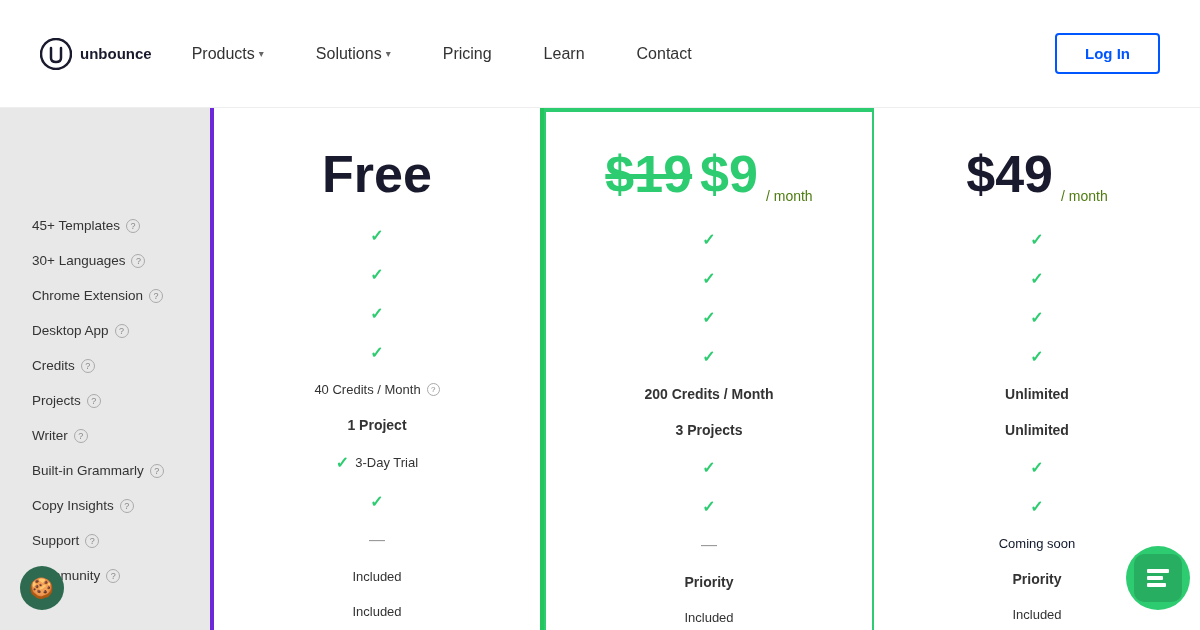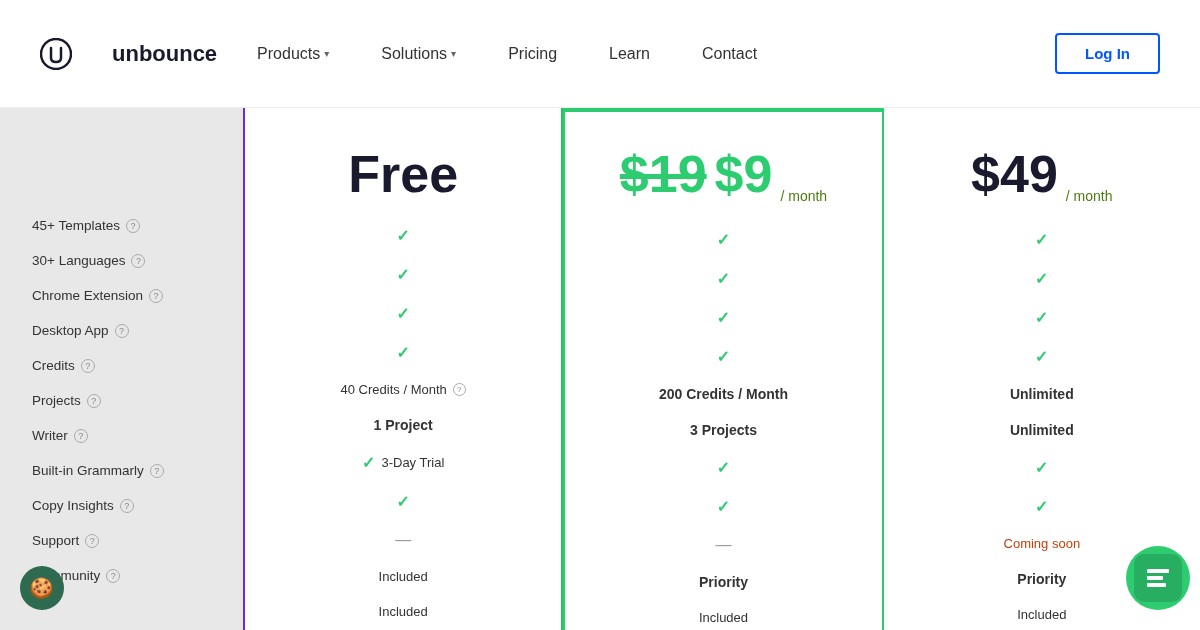--- a/index.html
+++ b/index.html
@@ -20,24 +20,23 @@
       display: flex;
       align-items: center;
       gap: 8px;
       margin-right: 40px;
     }
     .logo-icon {
       width: 32px;
       height: 32px;
     }
     .logo-text {
-      font-size: 22px;
+      font-size: 15px;
       font-weight: 600;
       color: #1a1a2e;
-      margin-left: 32px;
     }
     .nav {
       display: flex;
       align-items: center;
       gap: 52px;
       flex: 1;
     }
     .nav-item {
       font-size: 16px;
       color: #333;
@@ -79,25 +78,25 @@
     .main {
       background: #f0f0f0;
       height: calc(630px - 108px);
       display: flex;
       align-items: stretch;
       position: relative;
     }
 
     
     .features-col {
-      width: 245px;
+      width: 214px;
       background: #e8e8e8;
       padding: 100px 24px 24px 32px;
       flex-shrink: 0;
-      border-right: 2px solid #6d28d9;
+      border-right: 4px solid #6d28d9;
     }
     .feature-row {
       display: flex;
       align-items: center;
       gap: 6px;
       padding: 10px 0;
       color: #333;
       font-size: 13.5px;
       font-weight: 500;
     }
@@ -120,21 +119,21 @@
       display: flex;
       flex: 1;
     }
     .plan-col {
       flex: 1;
       padding: 20px 24px 24px;
       display: flex;
       flex-direction: column;
       align-items: center;
       background: #fff;
-      border-right: 2px solid #22c55e;
+      border-right: 4px solid #22c55e;
       position: relative;
     }
     .plan-col.highlight {
       background: #fff;
       border-left: 2px solid #2ecc71;
       border-right: 2px solid #2ecc71;
     }
     .plan-col:last-child {
       border-right: none;
     }
@@ -493,21 +492,21 @@
         <div class="check-row">
           <span class="bold-text">Unlimited</span>
         </div>
         <div class="check-row">
           <span class="check-green">✓</span>
         </div>
         <div class="check-row">
           <span class="check-green">✓</span>
         </div>
         <div class="check-row">
-          <span style="color:#c2410c; font-size:13px;">Coming soon</span>
+          <span style="color:#0f172a; font-size:13px;">Coming soon</span>
         </div>
         <div class="check-row">
           <span class="bold-text">Priority</span>
         </div>
         <div class="check-row">
           <span>Included</span>
         </div>
       </div>
     </div>
 

